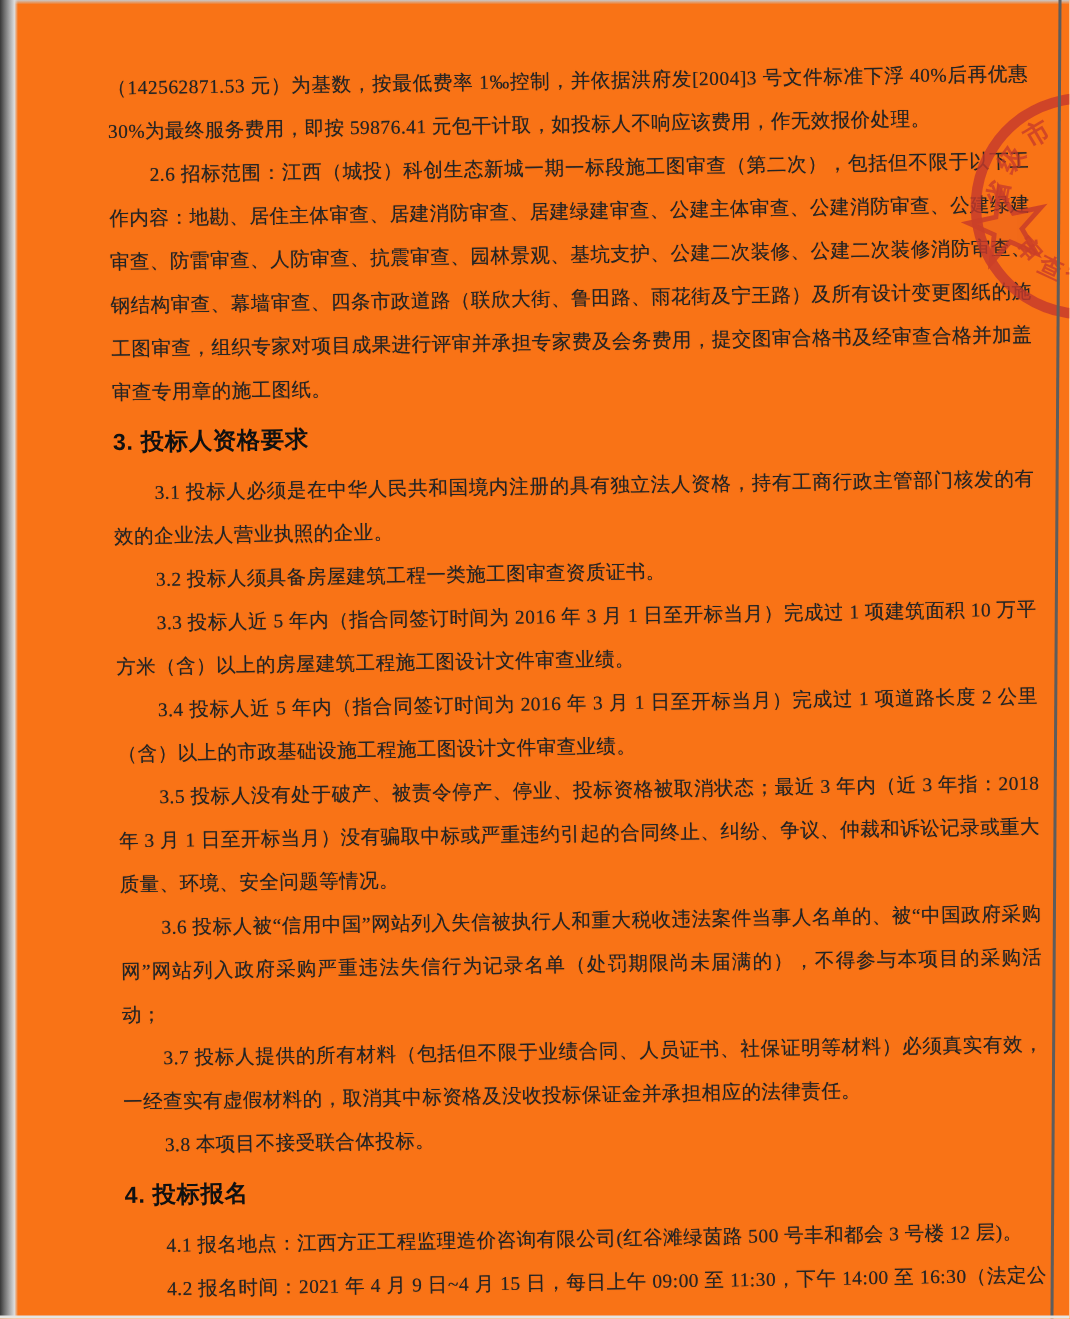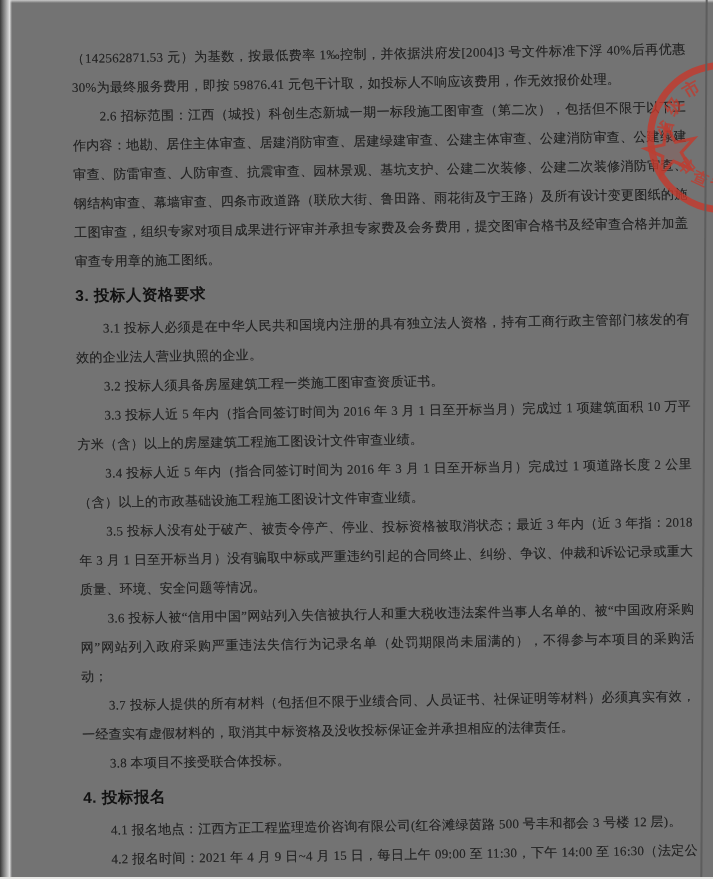--- a/index.html
+++ b/index.html
@@ -3,21 +3,21 @@
 <meta charset="utf-8">
 <style>
   html, body {
     margin: 0; padding: 0;
     background: #ffffff;
     font-family: "Liberation Serif", "DejaVu Serif", serif;
   }
   .scan-page {
     position: relative;
     width: 713px; height: 879px;
-    background: #737373;
+    background: #f97316;
     overflow: hidden;
   }
   
   .edge-left {
     position: absolute; left: 0; top: 0; bottom: 0; width: 12px;
     background: linear-gradient(90deg, #383838 0%, #6f6f6f 25%, #ababab 55%, #dcdcdc 80%, rgba(255,255,255,0) 100%);
   }
   .edge-top {
     position: absolute; left: 0; top: 0; right: 0; height: 3px;
     background: linear-gradient(#c9c9c9, rgba(255,255,255,0));

